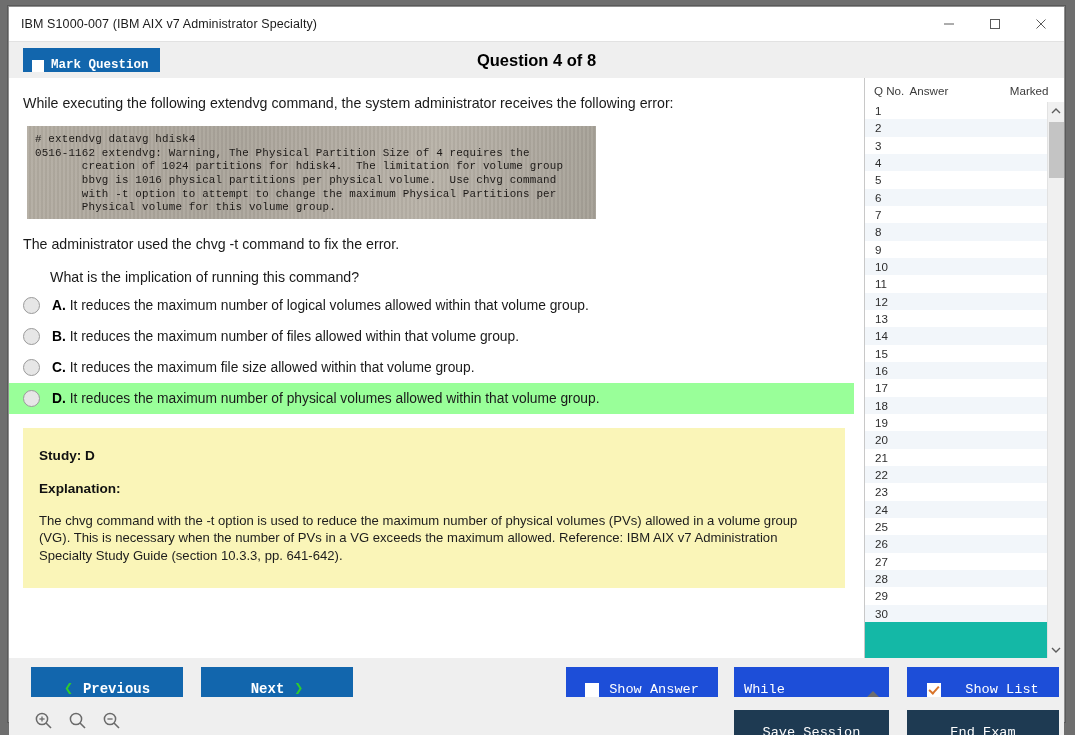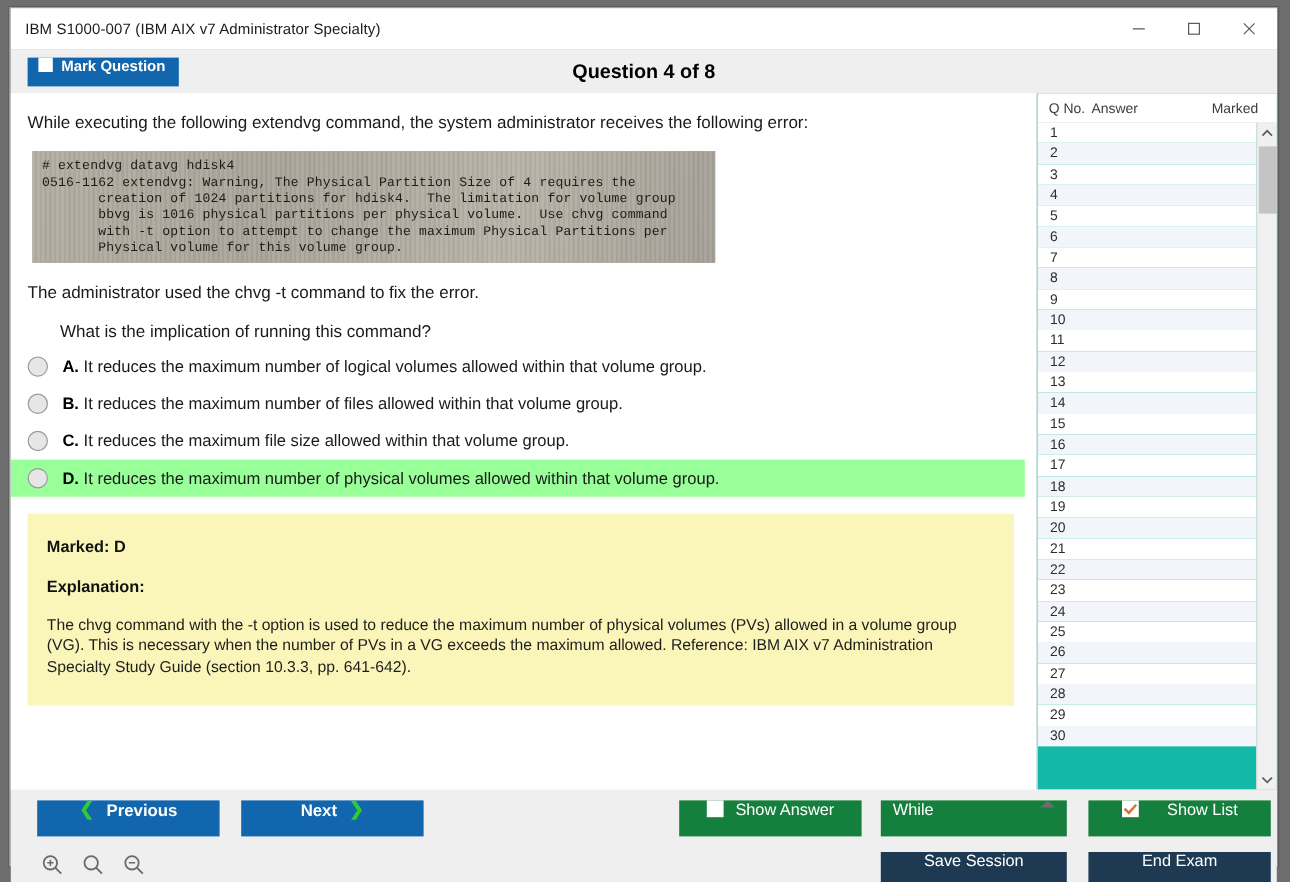--- a/index.html
+++ b/index.html
@@ -129,33 +129,33 @@
     border-left:1px solid #e2e2e2;box-sizing:border-box;
   }
   .vs-arrow{height:17px;display:flex;align-items:center;justify-content:center;}
   .vs-thumb{
     position:absolute;top:20px;left:1px;width:15px;height:56px;background:#c4c4c4;
   }
 
   
   .footer{position:relative;height:98px;background:#efefef;}
   .btn{
-    border:none;cursor:pointer;font-family:Liberation Sans, sans-serif;
-    display:flex;align-items:flex-start;box-sizing:border-box;
+    border:none;cursor:pointer;font-family:Liberation Mono, monospace;
+    display:flex;align-items:flex-end;box-sizing:border-box;
   }
   .nav-btn{
     position:absolute;height:30px;background:#1266ad;color:#fff;
     font-size:14px;font-weight:bold;justify-content:center;gap:10px;
   }
   #prev-btn{left:22px;top:9px;width:152px;}
   #next-btn{left:192px;top:9px;width:152px;}
   .chev{color:#2ecc2e;font-size:15px;font-weight:bold;line-height:1;}
 
   .orange-btn{
-    position:absolute;height:30px;background:#15803d;color:#ffffff;
+    position:absolute;height:30px;background:#1d4ed8;color:#ffffff;
     font-size:13.6px;box-sizing:border-box;
   }
   #show-answer-btn{left:557px;top:9px;width:152px;justify-content:center;gap:10px;}
   #review-btn{left:725px;top:9px;width:155px;padding:0 10px;justify-content:space-between;}
   #show-list-btn{left:898px;top:9px;width:152px;justify-content:center;gap:24px;}
   .cb-empty{width:14px;height:14px;background:#ffffff;flex:none;}
   .cb-check{
     width:14px;height:14px;background:#ffffff;flex:none;position:relative;
   }
   .cb-check:after{
@@ -245,21 +245,21 @@
         </div>
 
         <div class="opt correct">
           <span class="radio"></span>
           <span class="opt-text"><b>D.</b> <span>It reduces the maximum number of physical volumes allowed within that volume group.</span></span>
         </div>
 
       </div>
 
       <div class="explain">
-        <p class="ans">Marked: D</p>
+        <p class="ans">Study: D</p>
         <p class="exp-lbl">Explanation:</p>
         <p class="exp-body">The chvg command with the -t option is used to reduce the maximum number of physical volumes (PVs) allowed in a volume group (VG). This is necessary when the number of PVs in a VG exceeds the maximum allowed. Reference: IBM AIX v7 Administration Specialty Study Guide (section 10.3.3, pp. 641-642).</p>
       </div>
 
     </div>
 
     <div class="qlist">
       <div class="qlist-head">
         <span class="col-no">Q No.</span>
         <span class="col-ans">Answer</span>

